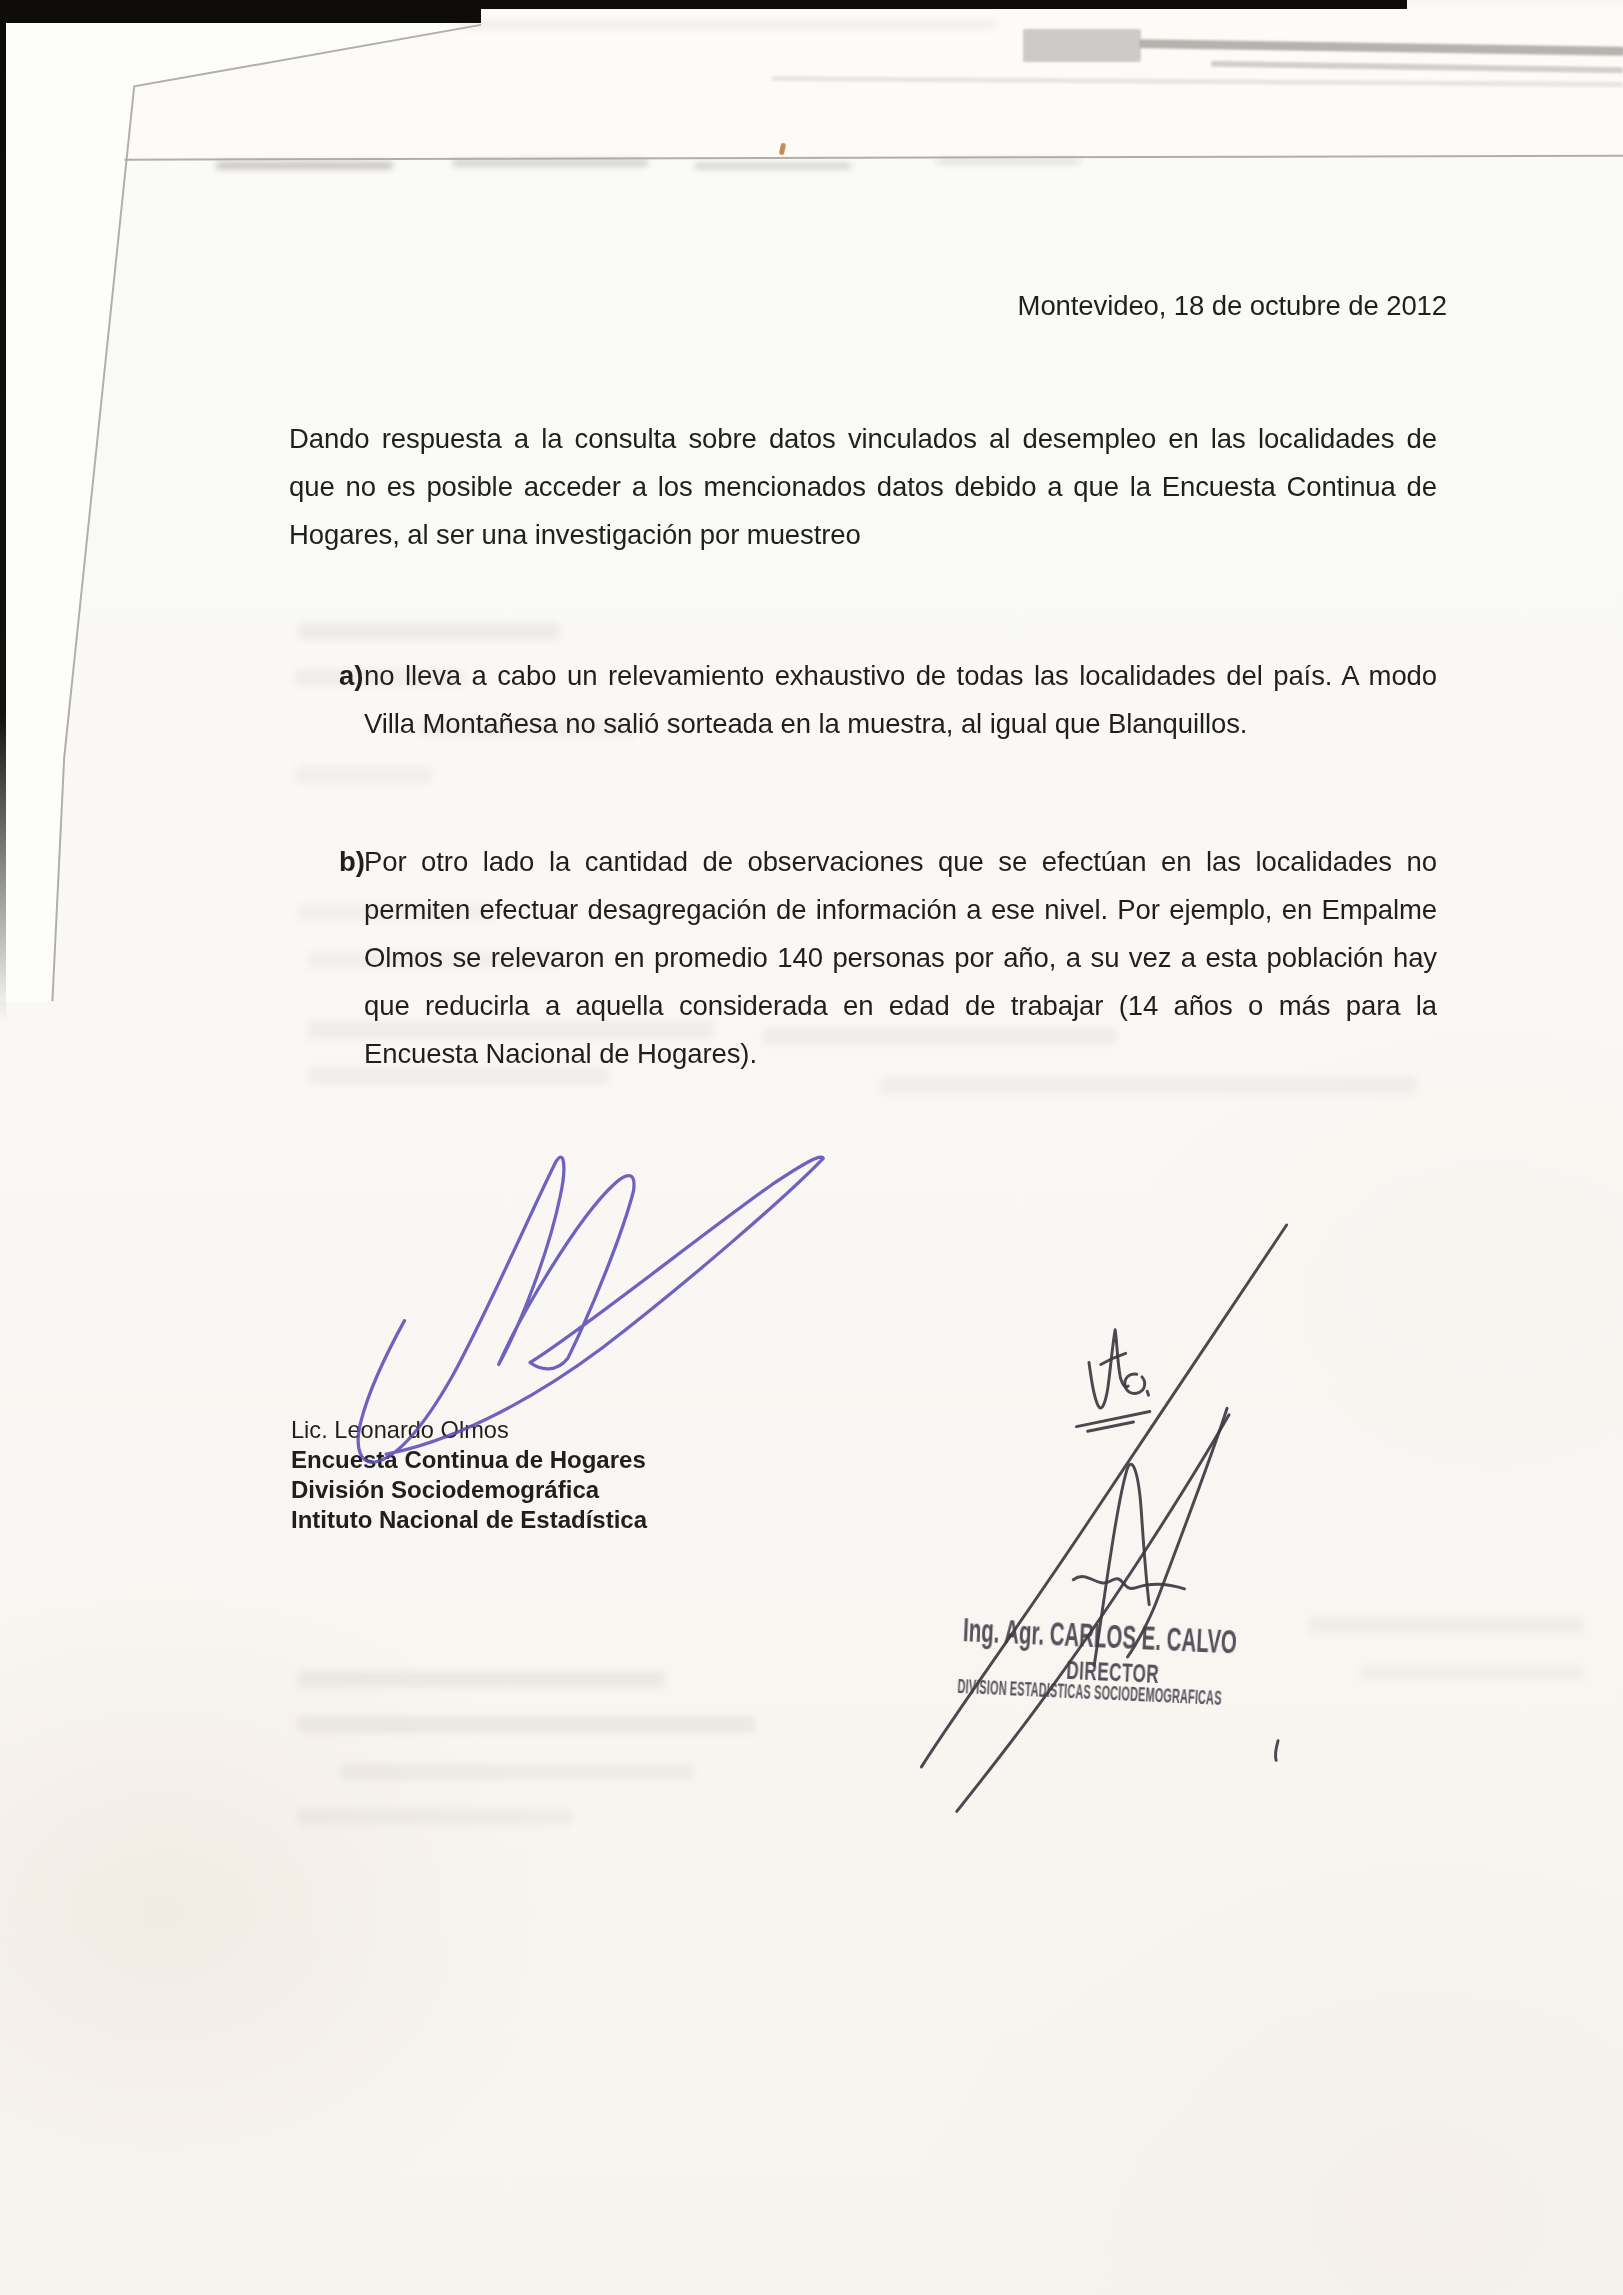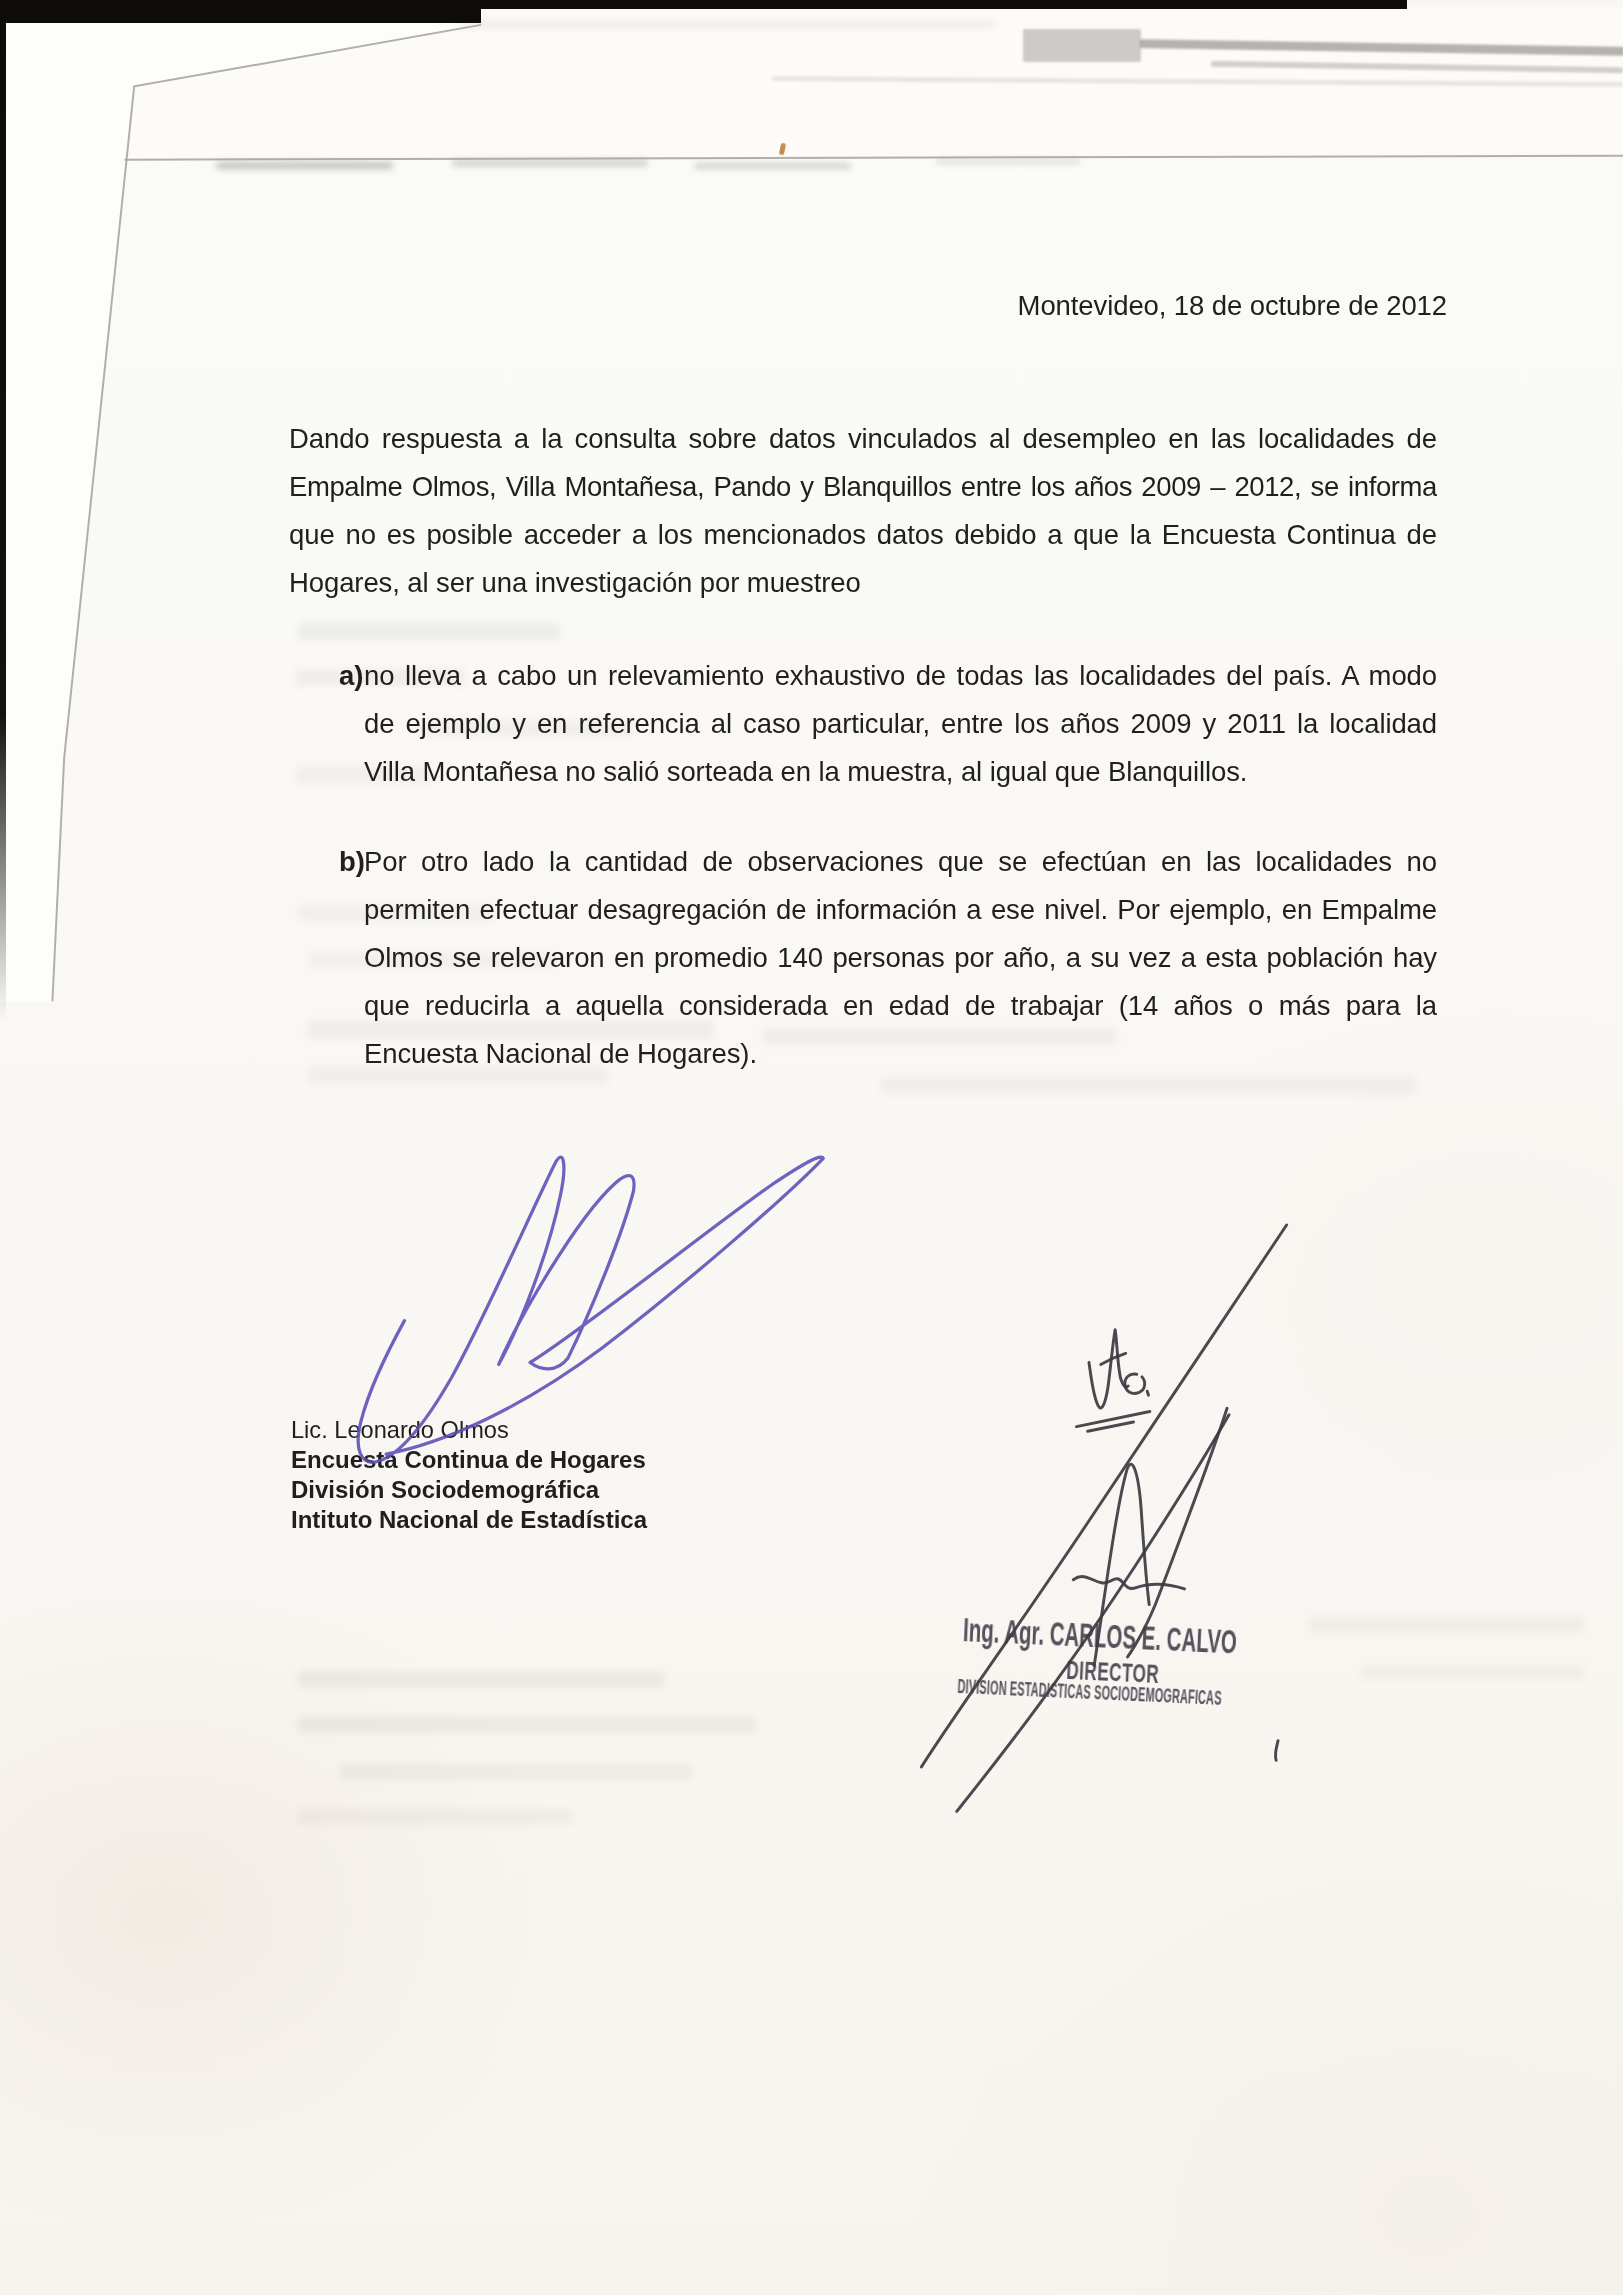--- a/index.html
+++ b/index.html
@@ -115,30 +115,28 @@
   <div class="ghost" style="left:1309px;top:1617px;width:275px;height:15.7px;opacity:.08;"></div>
   <div class="ghost" style="left:1361px;top:1666px;width:223px;height:14.4px;opacity:.07;"></div>
 
   <div class="dot"></div>
 
   <div class="content">
     <div class="date">Montevideo, 18 de octubre de 2012</div>
 
     <div class="para p1">
       <div class="line">Dando respuesta a la consulta sobre datos vinculados al desempleo en las localidades de</div>
-      <div class="line tight">Empalme Olmos, Villa Montañesa, Pando y Blanquillos entre los años 2009 – 2012, se informa</div>
       <div class="line">que no es posible acceder a los mencionados datos debido a que la Encuesta Continua de</div>
       <div class="line flush">Hogares, al ser una investigación por muestreo</div>
     </div>
 
     <div class="item item-a">
       <span class="label">a)</span>
       <div class="lines">
         <div class="line">no lleva a cabo un relevamiento exhaustivo de todas las localidades del país. A modo</div>
-        <div class="line">de ejemplo y en referencia al caso particular, entre los años 2009 y 2011 la localidad</div>
         <div class="line flush">Villa Montañesa no salió sorteada en la muestra, al igual que Blanquillos.</div>
       </div>
     </div>
 
     <div class="item item-b">
       <span class="label">b)</span>
       <div class="lines">
         <div class="line">Por otro lado la cantidad de observaciones que se efectúan en las localidades no</div>
         <div class="line">permiten efectuar desagregación de información a ese nivel. Por ejemplo, en Empalme</div>
         <div class="line">Olmos se relevaron en promedio 140 personas por año, a su vez a esta población hay</div>

